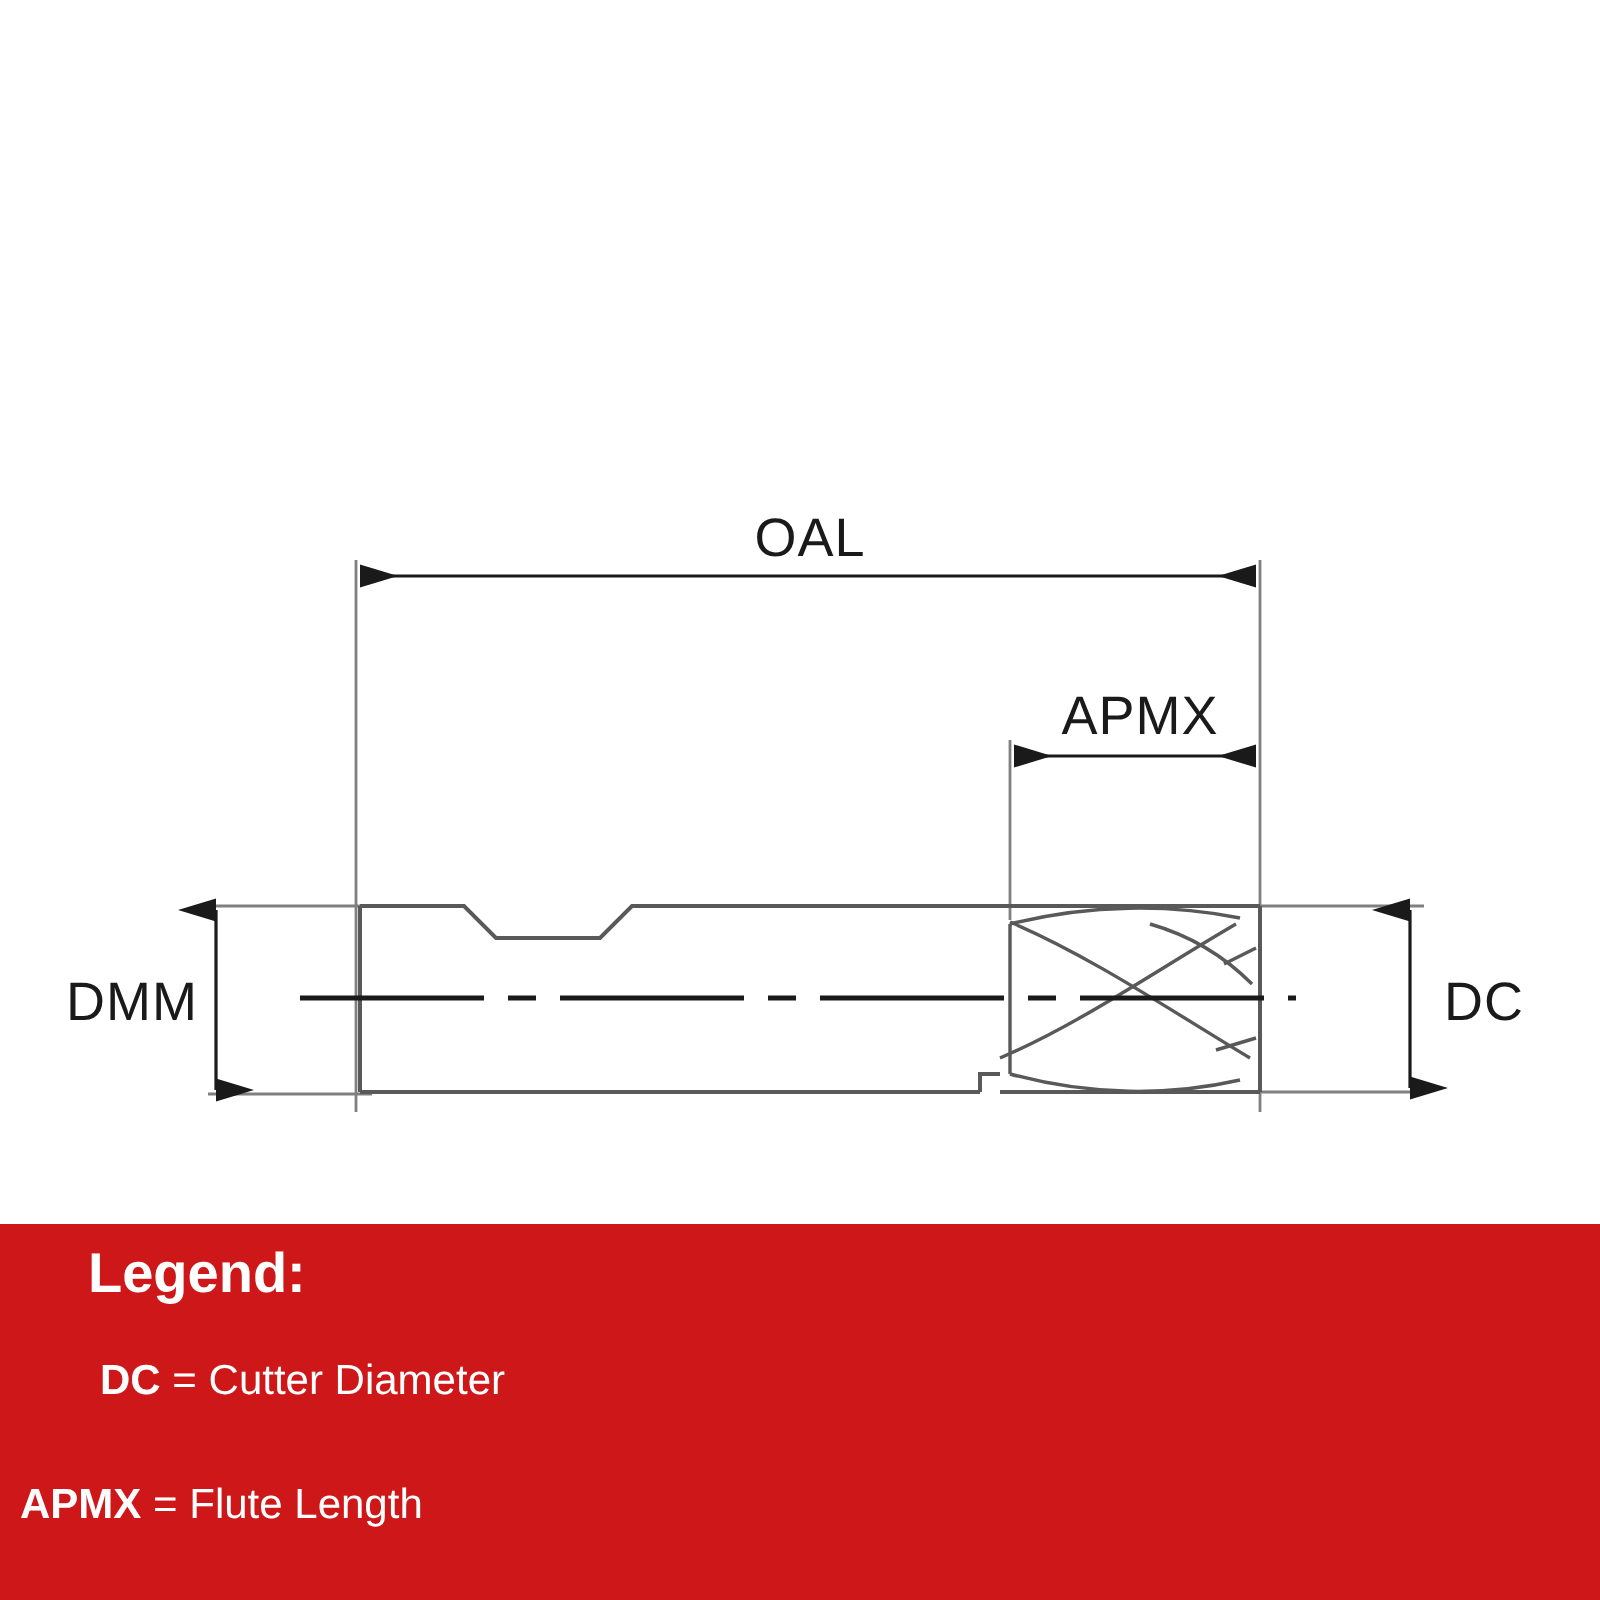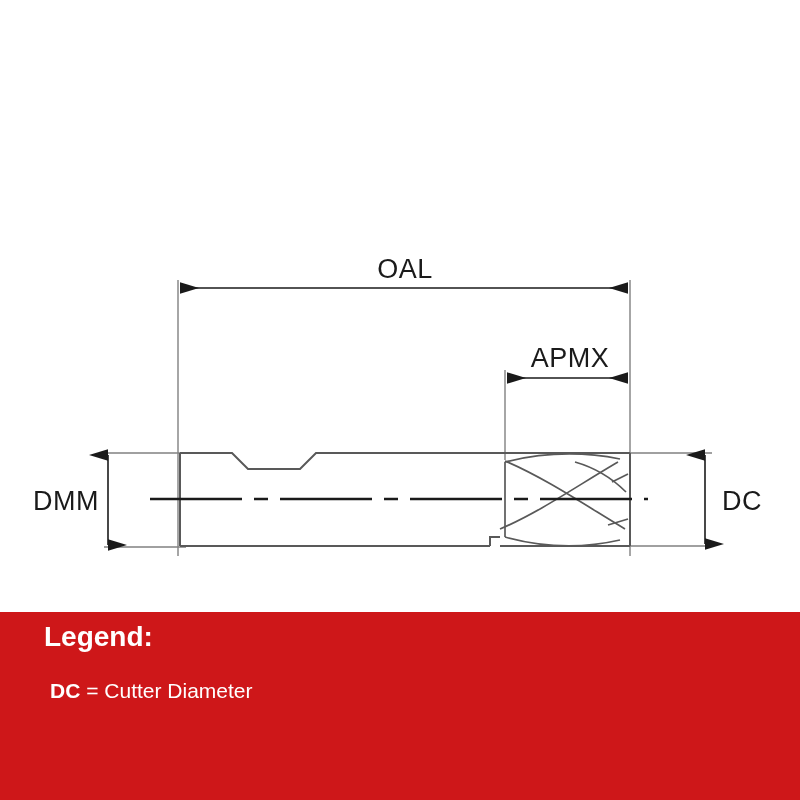--- a/index.html
+++ b/index.html
@@ -175,16 +175,19 @@
   <div id="legend-band">
 
     <div id="legend-title">Legend:</div>
 
     <div class="legend-row" id="legend-row-1">
       <span class="code">DC</span><span class="desc"> = </span><span class="desc">Cutter Diameter</span>
     </div>
 
 
 
+    <div class="legend-row" id="legend-row-3">
+      <span class="code">APMX</span><span class="desc"> = </span><span class="desc">Flute Length</span>
+    </div>
 
   </div>
 
 </div>
 
 </body></html>

